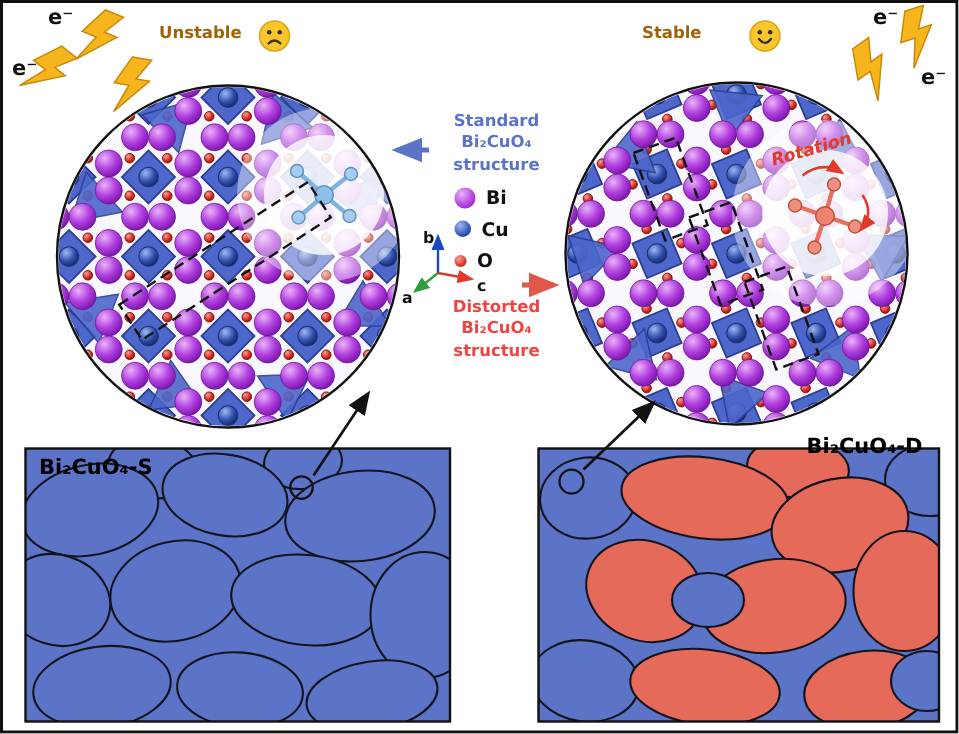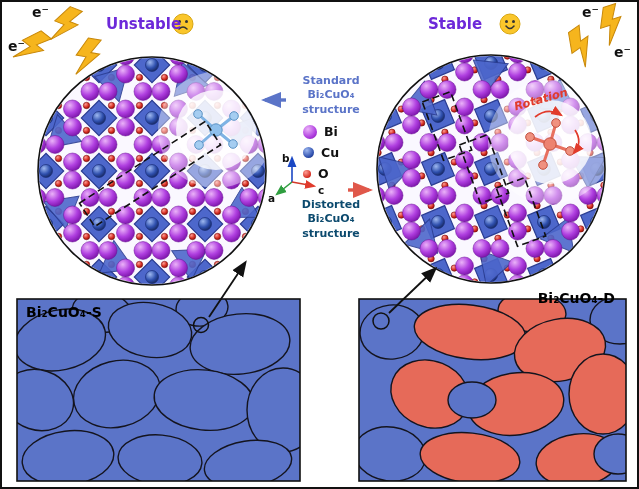--- a/index.html
+++ b/index.html
@@ -1,24 +1,24 @@
 <!DOCTYPE html>
 <html><head>
 <meta charset="utf-8">
 <style>
   html,body{margin:0;padding:0;background:#ddd;}
   .figure{position:relative;width:639px;height:489px;background:#fff;border:2px solid #111;
           box-sizing:border-box;overflow:hidden;font-family:"DejaVu Sans","Liberation Sans",sans-serif;}
   svg.canvas{position:absolute;left:0;top:0;}
   .ov{position:absolute;}
   .elabel{font-weight:bold;font-size:14px;color:#111;}
-  .state-label{font-weight:bold;font-size:15px;color:#6d28d9;}
+  .state-label{font-weight:bold;font-size:11px;color:#a16207;}
   .mid-title{width:90px;text-align:center;font-weight:bold;font-size:11px;line-height:1.3;white-space:pre-line;}
   .standard{color:#5b74c8;}
-  .distorted{color:#0c4a6e;}
+  .distorted{color:#ef4444;}
   .legend{display:flex;flex-direction:column;gap:6px;}
   .lrow{display:flex;align-items:center;gap:7px;}
   .dot{border-radius:50%;flex:0 0 auto;}
   .dot-bi{width:14px;height:14px;background:radial-gradient(circle at 35% 30%,#eab2f8,#b03fe0 60%,#7a13a8);}
   .dot-cu{width:11px;height:11px;background:radial-gradient(circle at 35% 30%,#9db7ef,#2e4fae 65%,#17275e);}
   .dot-o{width:8px;height:8px;background:radial-gradient(circle at 35% 30%,#ff9d94,#d42a1e 70%,#8f140c);}
   .lbl{font-size:12.5px;font-weight:bold;color:#111;}
   .panel-label{font-weight:bold;font-size:14px;color:#000000;}
 </style>
 </head>

